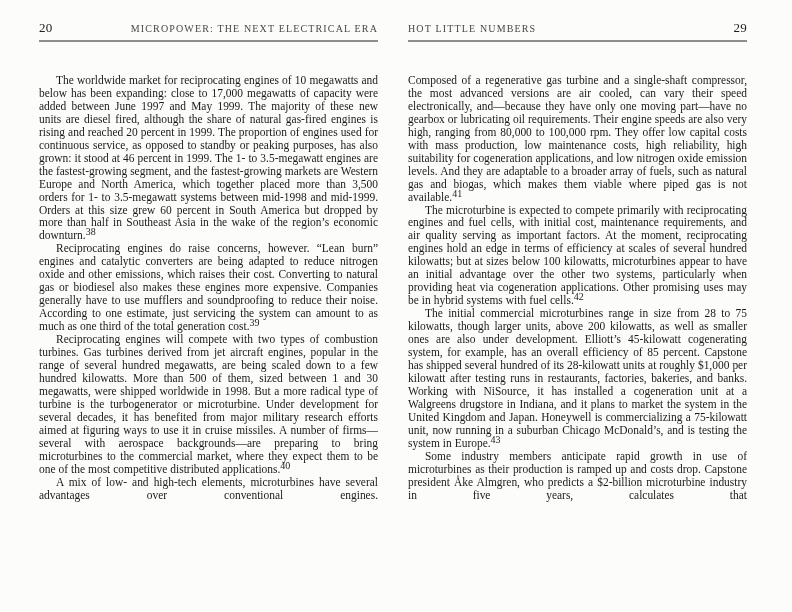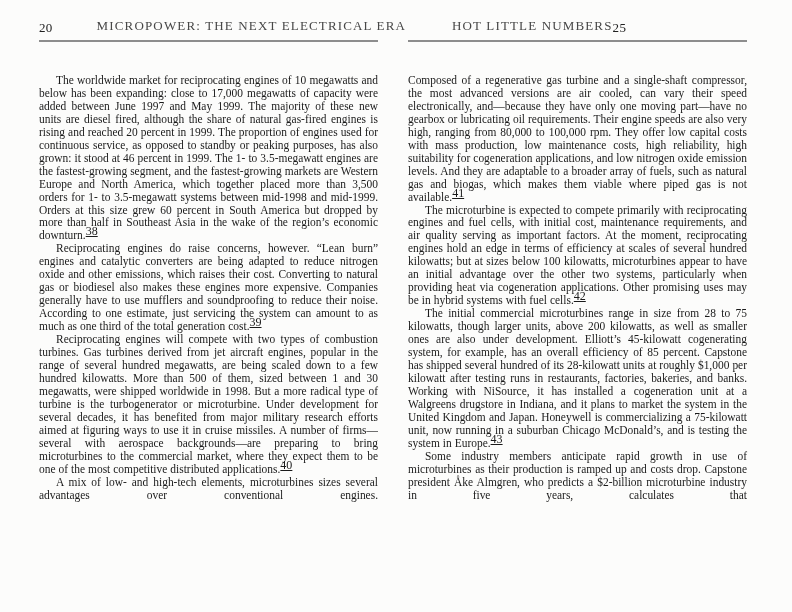--- a/index.html
+++ b/index.html
@@ -14,80 +14,78 @@
     width: 792px; height: 612px;
     font-family: "Liberation Serif", serif;
     color: #1a1a1a;
   }
   .page { position: absolute; top: 21px; width: 339px; }
   .page-left  { left: 39px; }
   .page-right { left: 408px; }
 
   .page-header {
     display: flex;
-    justify-content: flex-start;
+    justify-content: space-between;
     align-items: flex-end;
     border-bottom: 2px solid #8d8d8d;
     padding-bottom: 4px;
     height: 21px;
   }
   .folio {
     font-size: 13px;
     letter-spacing: 0.3px;
     color: #202020;
   }
   .running-head {
-    font-size: 13px;
+    font-size: 10px;
     letter-spacing: 1.15px;
     color: #474747;
     padding-bottom: 2px;
     white-space: nowrap;
-    margin-left: 44px;
   }
 
   .page-body { margin-top: 32px; }
   .page-body p {
     margin: 0;
     font-size: 11.45px;
     line-height: 12.95px;
     text-align: justify;
     text-indent: 17px;
     word-spacing: 0.15px;
   }
   .page-body p.no-indent { text-indent: 0; }
   .page-body p.justify-last { text-align-last: justify; }
   .page-body sup {
-    font-size: 12px;
+    font-size: 10px;
     line-height: 0;
     vertical-align: 4px;
-    text-decoration: underline;
   }
 </style>
 </head>
 <body>
 
 <div class="spread">
 
   <section class="page page-left">
     <header class="page-header">
       <span class="folio">20</span>
       <span class="running-head">MICROPOWER: THE NEXT ELECTRICAL ERA</span>
     </header>
     <div class="page-body">
         <p>The worldwide market for reciprocating engines of 10 megawatts and below has been expanding: close to 17,000 megawatts of capacity were added between June 1997 and May 1999. The majority of these new units are diesel fired, although the share of natural gas-fired engines is rising and reached 20 percent in 1999. The proportion of engines used for continuous service, as opposed to standby or peaking purposes, has also grown: it stood at 46 percent in 1999. The 1- to 3.5-megawatt engines are the fastest-growing segment, and the fastest-growing markets are Western Europe and North America, which together placed more than 3,500 orders for 1- to 3.5-megawatt systems between mid-1998 and mid-1999. Orders at this size grew 60 percent in South America but dropped by more than half in Southeast Asia in the wake of the region’s economic downturn.<sup>38</sup></p>
         <p>Reciprocating engines do raise concerns, however. “Lean burn” engines and catalytic converters are being adapted to reduce nitrogen oxide and other emissions, which raises their cost. Converting to natural gas or biodiesel also makes these engines more expensive. Companies generally have to use mufflers and soundproofing to reduce their noise. According to one estimate, just servicing the system can amount to as much as one third of the total generation cost.<sup>39</sup></p>
         <p>Reciprocating engines will compete with two types of combustion turbines. Gas turbines derived from jet aircraft engines, popular in the range of several hundred megawatts, are being scaled down to a few hundred kilowatts. More than 500 of them, sized between 1 and 30 megawatts, were shipped worldwide in 1998. But a more radical type of turbine is the turbogenerator or microturbine. Under development for several decades, it has benefited from major military research efforts aimed at figuring ways to use it in cruise missiles. A number of firms—several with aerospace backgrounds—are preparing to bring microturbines to the commercial market, where they expect them to be one of the most competitive distributed applications.<sup>40</sup></p>
-        <p class="justify-last">A mix of low- and high-tech elements, microturbines sizes several advantages over conventional engines.</p>
+        <p class="justify-last">A mix of low- and high-tech elements, microturbines have several advantages over conventional engines.</p>
       </div>
   </section>
 
   <section class="page page-right">
     <header class="page-header">
       <span class="running-head">HOT LITTLE NUMBERS</span>
-      <span class="folio">25</span>
+      <span class="folio">29</span>
     </header>
     <div class="page-body">
         <p class="no-indent">Composed of a regenerative gas turbine and a single-shaft compressor, the most advanced versions are air cooled, can vary their speed electronically, and—because they have only one moving part—have no gearbox or lubricating oil requirements. Their engine speeds are also very high, ranging from 80,000 to 100,000 rpm. They offer low capital costs with mass production, low maintenance costs, high reliability, high suitability for cogeneration applications, and low nitrogen oxide emission levels. And they are adaptable to a broader array of fuels, such as natural gas and biogas, which makes them viable where piped gas is not available.<sup>41</sup></p>
         <p>The microturbine is expected to compete primarily with reciprocating engines and fuel cells, with initial cost, maintenance requirements, and air quality serving as important factors. At the moment, reciprocating engines hold an edge in terms of efficiency at scales of several hundred kilowatts; but at sizes below 100 kilowatts, microturbines appear to have an initial advantage over the other two systems, particularly when providing heat via cogeneration applications. Other promising uses may be in hybrid systems with fuel cells.<sup>42</sup></p>
         <p>The initial commercial microturbines range in size from 28 to 75 kilowatts, though larger units, above 200 kilowatts, as well as smaller ones are also under development. Elliott’s 45-kilowatt cogenerating system, for example, has an overall efficiency of 85 percent. Capstone has shipped several hundred of its 28-kilowatt units at roughly $1,000 per kilowatt after testing runs in restaurants, factories, bakeries, and banks. Working with NiSource, it has installed a cogeneration unit at a Walgreens drugstore in Indiana, and it plans to market the system in the United Kingdom and Japan. Honeywell is commercializing a 75-kilowatt unit, now running in a suburban Chicago McDonald’s, and is testing the system in Europe.<sup>43</sup></p>
         <p class="justify-last">Some industry members anticipate rapid growth in use of microturbines as their production is ramped up and costs drop. Capstone president Åke Almgren, who predicts a $2-billion microturbine industry in five years, calculates that</p>
       </div>
   </section>
 
 </div>

